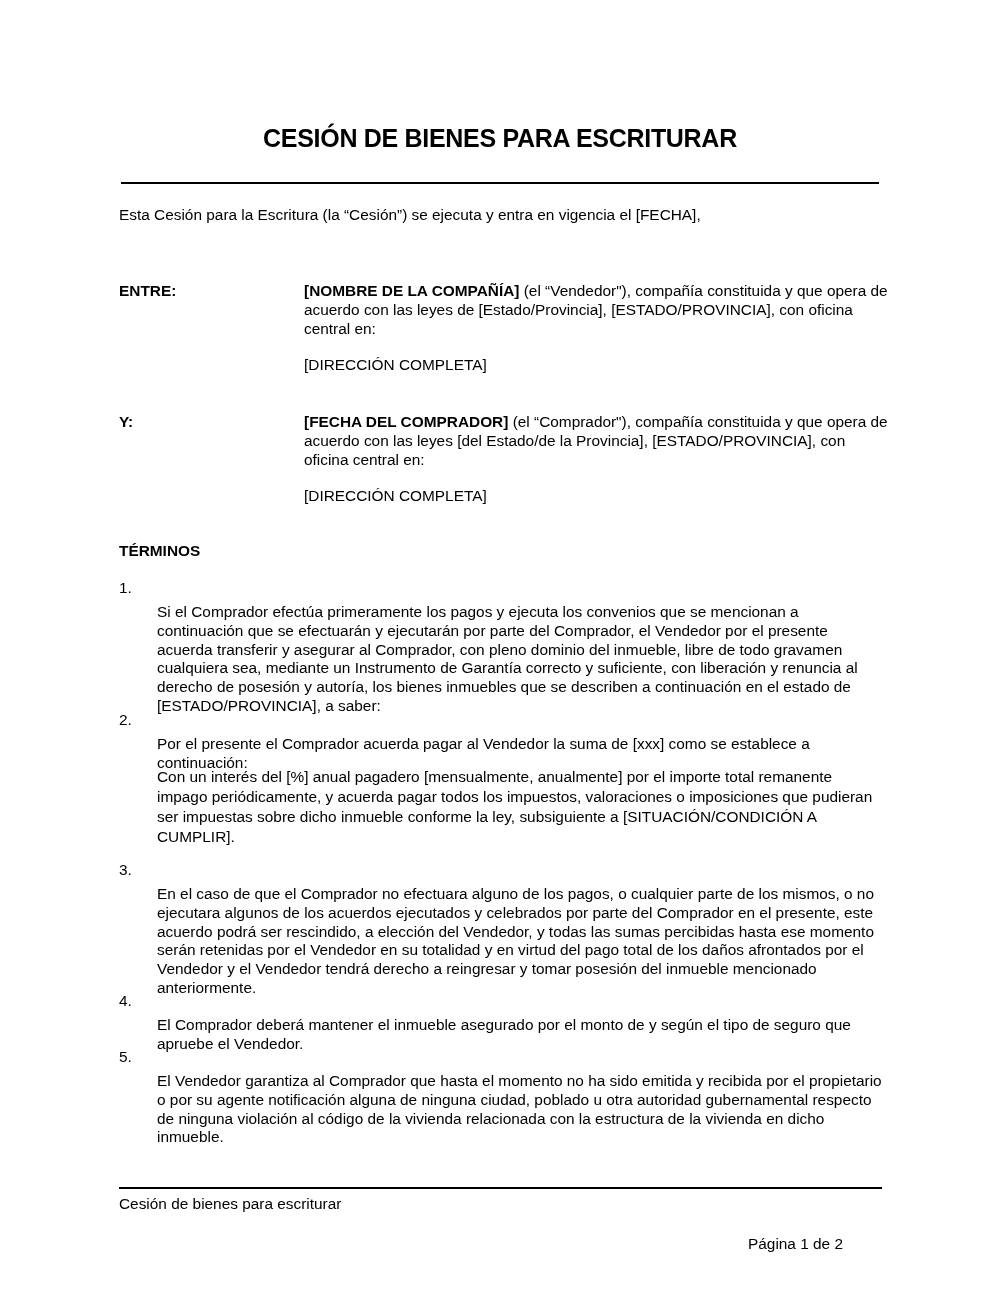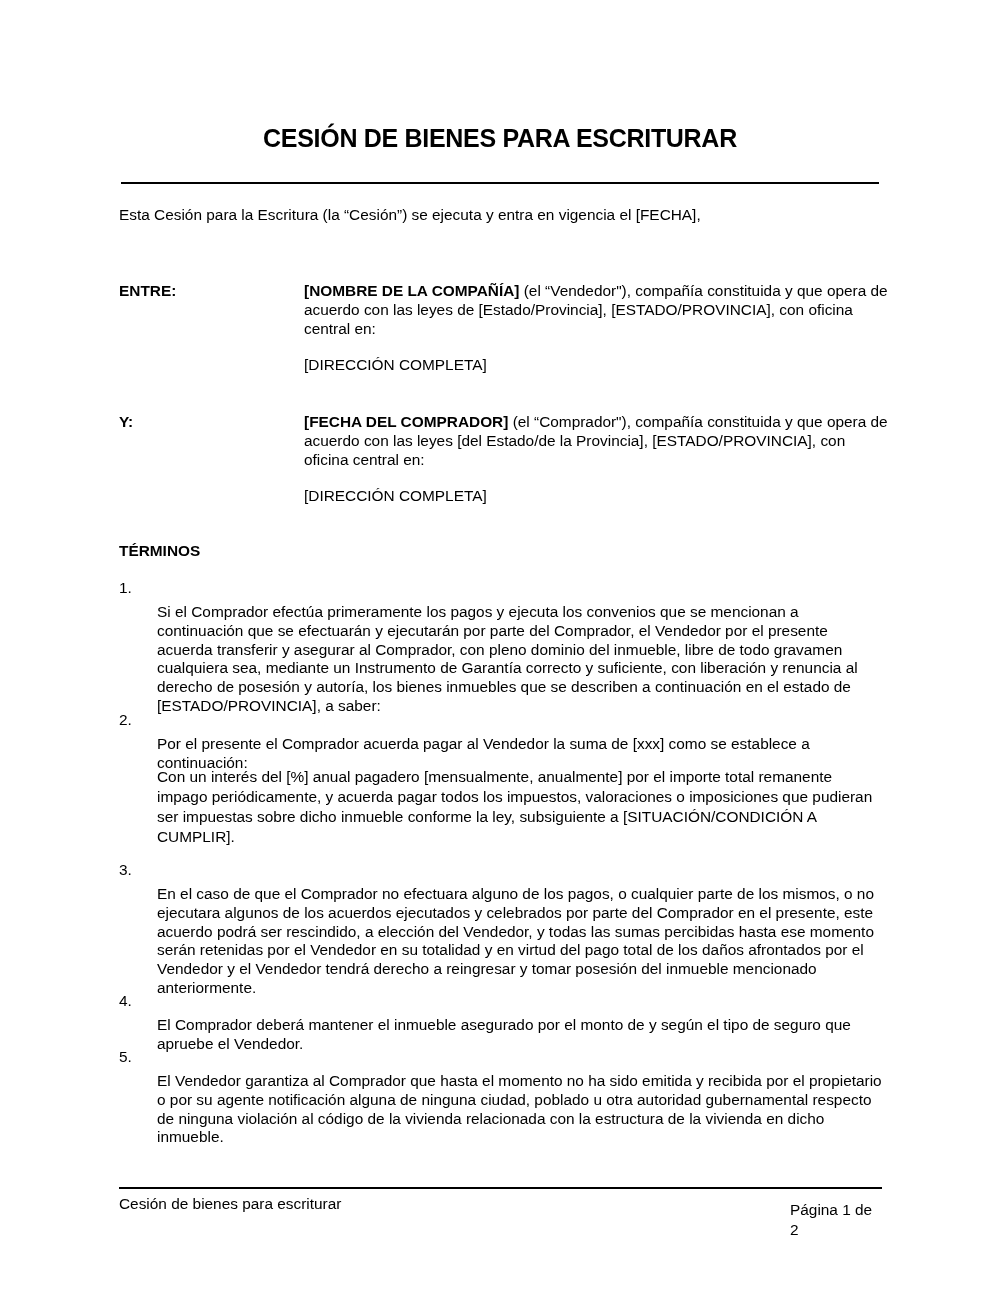--- a/index.html
+++ b/index.html
@@ -19,21 +19,21 @@
     .party-body { position: absolute; left: 185px; top: 0; width: 585px; line-height: 19px; }
     .party-body .name { font-weight: bold; }
     .party-address { position: absolute; left: 185px; line-height: 19px; text-align: center; }
     .terms-heading { position: absolute; left: 119px; top: 541px; font-weight: bold; line-height: 20px; }
     .clause { position: absolute; left: 119px; width: 770px; }
     .clause-num { position: absolute; left: 0; top: 0; line-height: 18.8px; }
     .clause-text { position: absolute; left: 38px; top: 0; width: 728px; line-height: 18.8px; margin-top: 24px; }
     .clause-sub { position: absolute; left: 38px; width: 728px; line-height: 20px; }
     .footer-rule { position: absolute; left: 119px; width: 763px; top: 1187px; height: 1.5px; background: #000; }
     .footer-left { position: absolute; left: 119px; top: 1194px; line-height: 20px; }
-    .footer-right { position: absolute; left: 748px; top: 1200px; line-height: 20px; margin-left: 42px; }
+    .footer-right { position: absolute; left: 748px; top: 1234px; line-height: 20px; }
   </style>
 </head>
 <body>
 
 <div class="page">
 
   <div class="title">CESIÓN DE BIENES PARA ESCRITURAR</div>
   <div class="title-rule"></div>
 
   <div class="intro">Esta Cesión para la Escritura (la “Cesión”) se ejecuta y entra en vigencia el [FECHA],</div>

